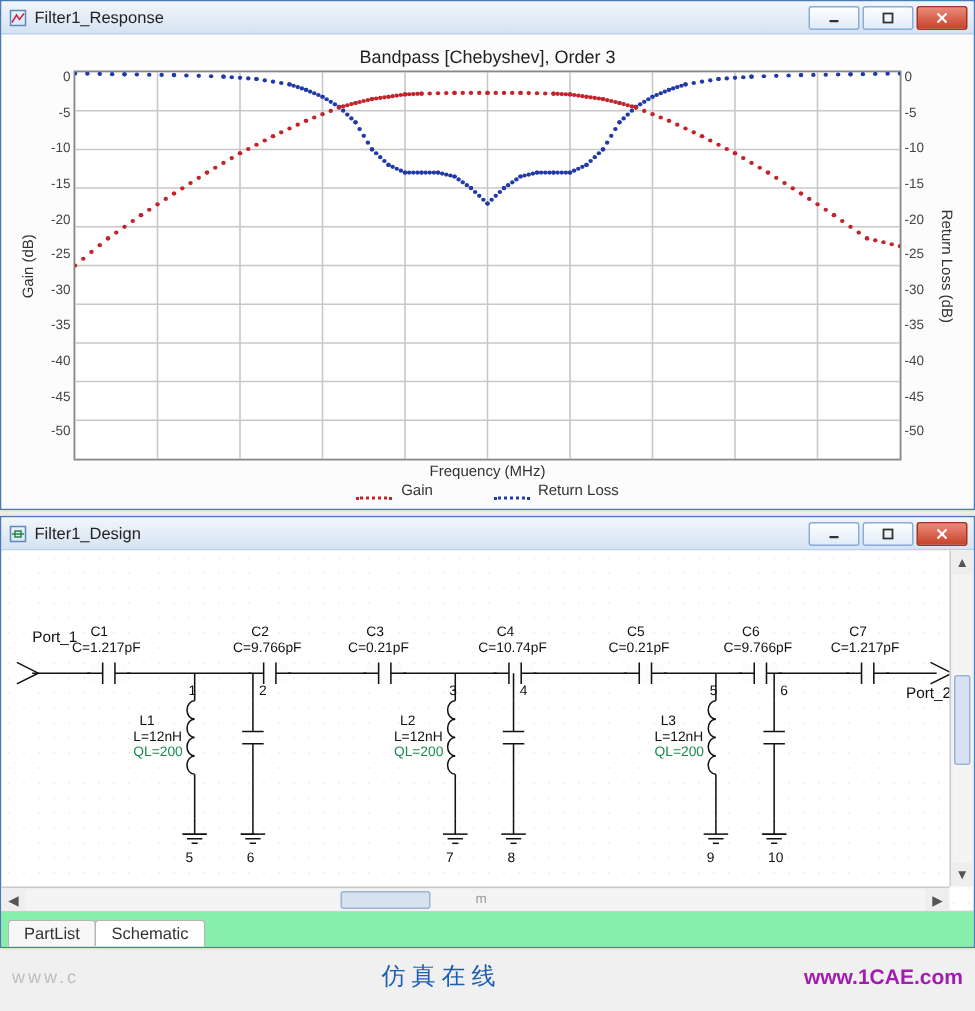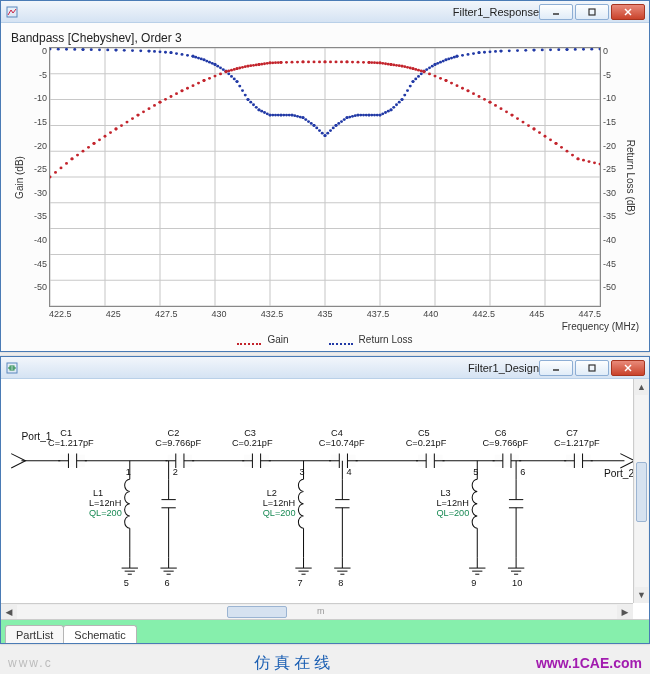--- a/index.html
+++ b/index.html
@@ -19,39 +19,38 @@
     position: relative;
   }
   .titlebar {
     height: 22px;
     background: linear-gradient(#f2f6fb,#d5e3f3);
     display: flex;
     align-items: center;
     padding: 0 4px;
     border-bottom: 1px solid #b9d0e8;
     position: relative;
-    text-align: right;
   }
   .titlebar .icon { width:14px; height:14px; margin-right:4px; display:flex; align-items:center; justify-content:center; }
   .titlebar .title { flex:1; font-size:11px; color:#222; }
   .win-btns { display:flex; gap:2px; }
   .win-btn {
     width:34px; height:16px;
     border:1px solid #8daed4;
     border-radius:2px;
     display:flex; align-items:center; justify-content:center;
     background:linear-gradient(#fdfefe,#e0ecf8);
     font-size:9px;
     cursor:pointer;
   }
   .win-btn.close { background:linear-gradient(#e98a7a,#c9432b); border-color:#a7341f; color:#fff; }
   .win-btn svg { display:block; }
   
   .chart-wrap { padding:8px 10px 6px 10px; background:#fcfcfc; }
-  .chart-title { font-size:12px; color:#222; margin-bottom:2px; }
+  .chart-title { text-align:center; font-size:12px; color:#222; margin-bottom:2px; }
   .plot-row { display:flex; align-items:stretch; }
   .ylabel-left, .ylabel-right {
     width:16px; display:flex; align-items:center; justify-content:center;
   }
   .ylabel-left span { transform:rotate(-90deg); white-space:nowrap; font-size:10px; color:#333; }
   .ylabel-right span { transform:rotate(90deg); white-space:nowrap; font-size:10px; color:#333; }
   .yticks-left, .yticks-right {
     width:22px; display:flex; flex-direction:column;
     font-size:9px; color:#444;
   }
@@ -61,21 +60,21 @@
   .plot {
     flex:1; height:260px;
     position:relative;
     background:#fff;
     border:1px solid #888;
   }
   .grid line { stroke:#c8c8c8; stroke-width:1; }
   .series-gain circle { fill:#c3242c; }
   .series-rl circle { fill:#223aa6; }
   .xticks { display:flex; margin-left:38px; margin-right:38px; justify-content:space-between; font-size:9px; color:#444; margin-top:2px; }
-  .xlabel { text-align:right; font-size:10px; margin-top:2px; }
+  .xlabel { text-align:center; font-size:10px; margin-top:2px; }
   .legend { display:flex; justify-content:center; gap:40px; font-size:10px; margin-top:2px; }
   .legend-item { display:flex; align-items:flex-end; gap:6px; }
   .legend-swatch { width:24px; height:2px; border-top:2px dotted; }
   .legend-swatch.gain { border-color:#c3242c; }
   .legend-swatch.rl { border-color:#223aa6; }
   
   .design-body { background:#fff; position:relative; height:240px; }
   .dotgrid {
     position:absolute; inset:0;
     background-image: radial-gradient(#cfcfcf 0.5px, transparent 0.5px);
@@ -532,33 +531,20 @@
           <span>-30</span>
           <span>-35</span>
           <span>-40</span>
           <span>-45</span>
           <span>-50</span>
         </div>
       <div class="ylabel-right">
           <span>Return Loss (dB)</span>
         </div>
     </div>
-    <div class="xticks" id="xticks">
-        <span>422.5</span>
-        <span>425</span>
-        <span>427.5</span>
-        <span>430</span>
-        <span>432.5</span>
-        <span>435</span>
-        <span>437.5</span>
-        <span>440</span>
-        <span>442.5</span>
-        <span>445</span>
-        <span>447.5</span>
-      </div>
     <div class="xlabel">Frequency (MHz)</div>
     <div class="legend">
       <div class="legend-item">
           <span class="legend-swatch gain"></span>
           <span>Gain</span>
         </div>
       <div class="legend-item">
           <span class="legend-swatch rl"></span>
           <span>Return Loss</span>
         </div>

